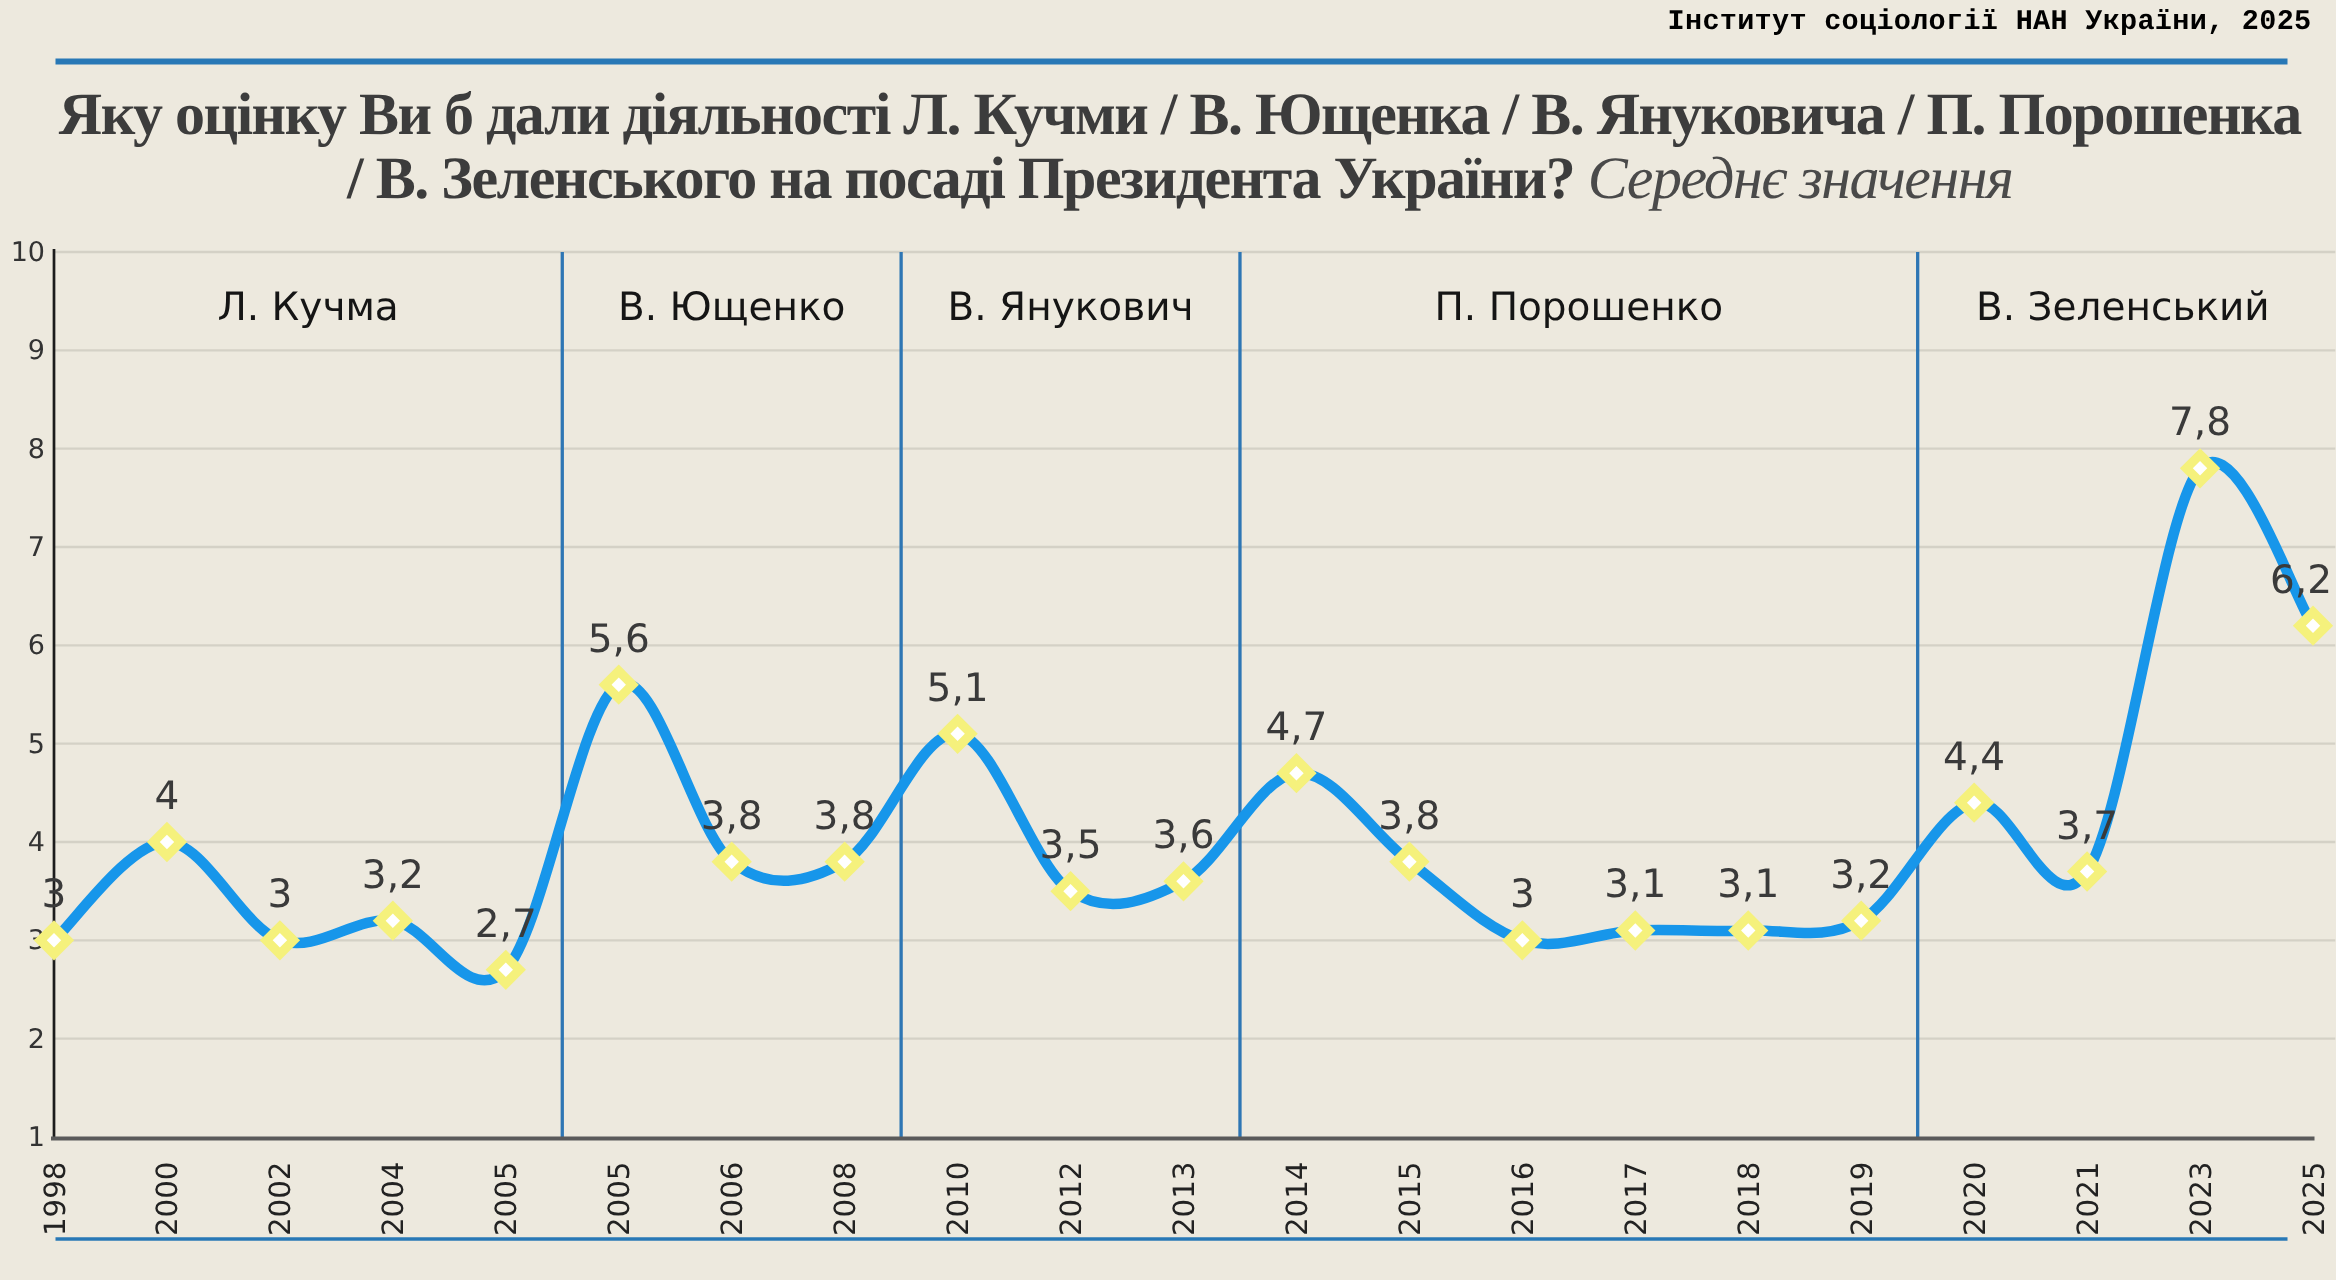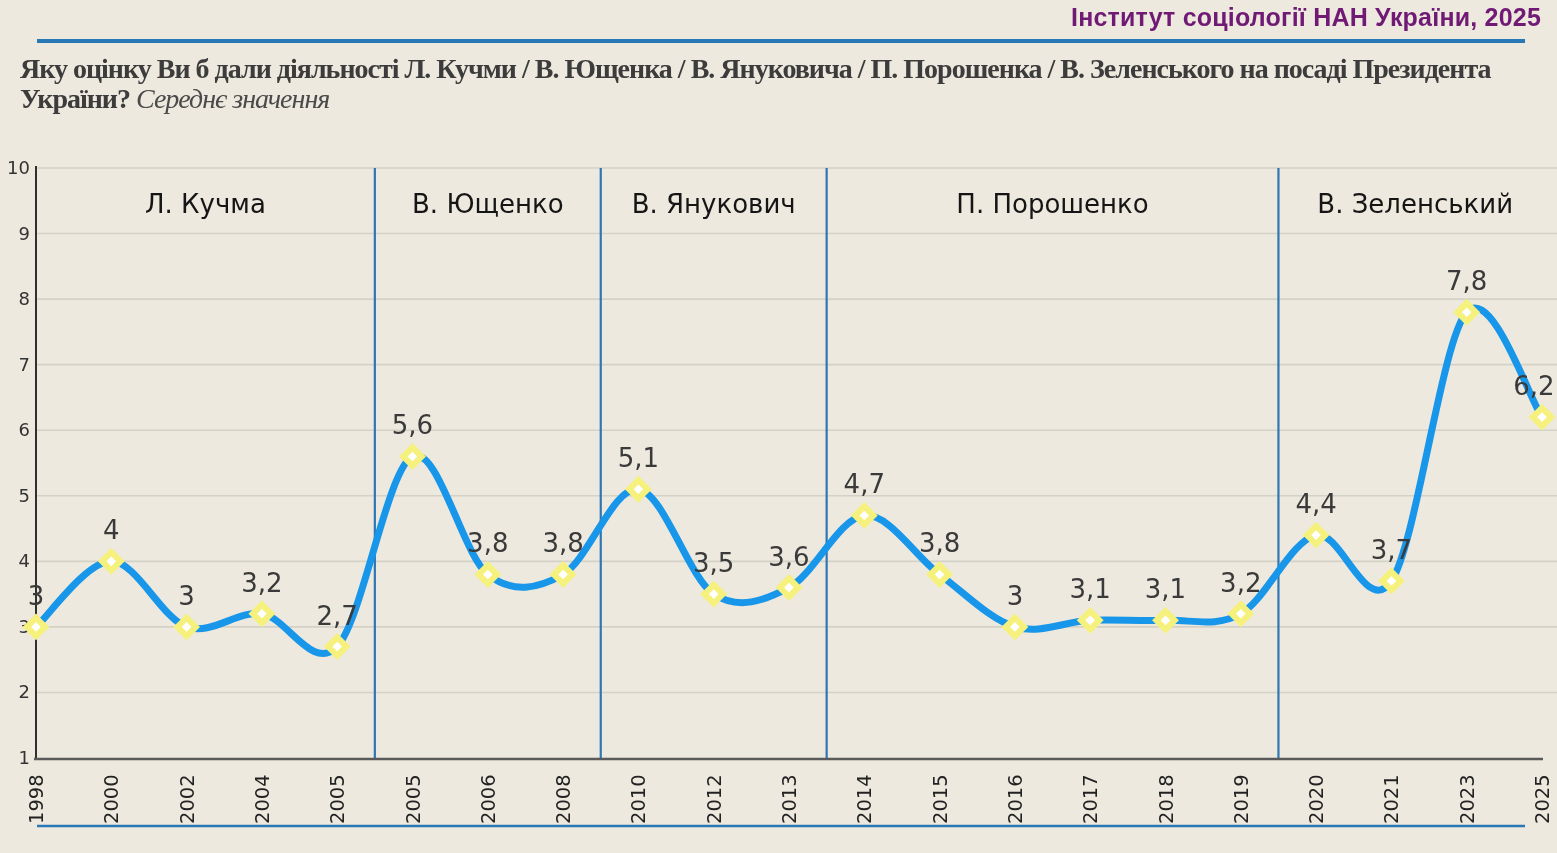--- a/index.html
+++ b/index.html
@@ -5,33 +5,33 @@
   html,body{margin:0;padding:0;}
   body{
     width:1557px;height:853px;
     background:#EDE9DE;
     font-family:"Liberation Sans",sans-serif;
     position:relative;overflow:hidden;
   }
   .page{position:absolute;inset:0;}
   .header-source{
     position:absolute;top:3px;right:16px;
-    font-size:25px;font-weight:bold;color:#701a75;
+    font-size:19px;font-weight:bold;color:#000000;
     letter-spacing:.2px;
-    font-family:Liberation Sans, sans-serif;
+    font-family:Liberation Mono, monospace;
   }
   .top-rule{
     position:absolute;left:37px;top:39px;
     width:1488px;height:4px;background:#2878B6;
   }
   .page-title{
-    position:absolute;top:54px;left:20px;right:20px;
-    margin:0;text-align:left;
+    position:absolute;top:54px;left:36px;right:20px;
+    margin:0;text-align:center;
     font-family:"Liberation Serif",serif;
-    font-weight:bold;font-size:28px;line-height:1.08;
+    font-weight:bold;font-size:40px;line-height:1.08;
     color:#3C3C3C;letter-spacing:-1px;
   }
   .page-title .title-suffix{
     font-style:italic;font-weight:normal;color:#4A4A4A;
   }
   svg{position:absolute;left:0;top:0;}
   text{font-family:"DejaVu Sans",sans-serif;}
 </style>
 </head>
 <body>

